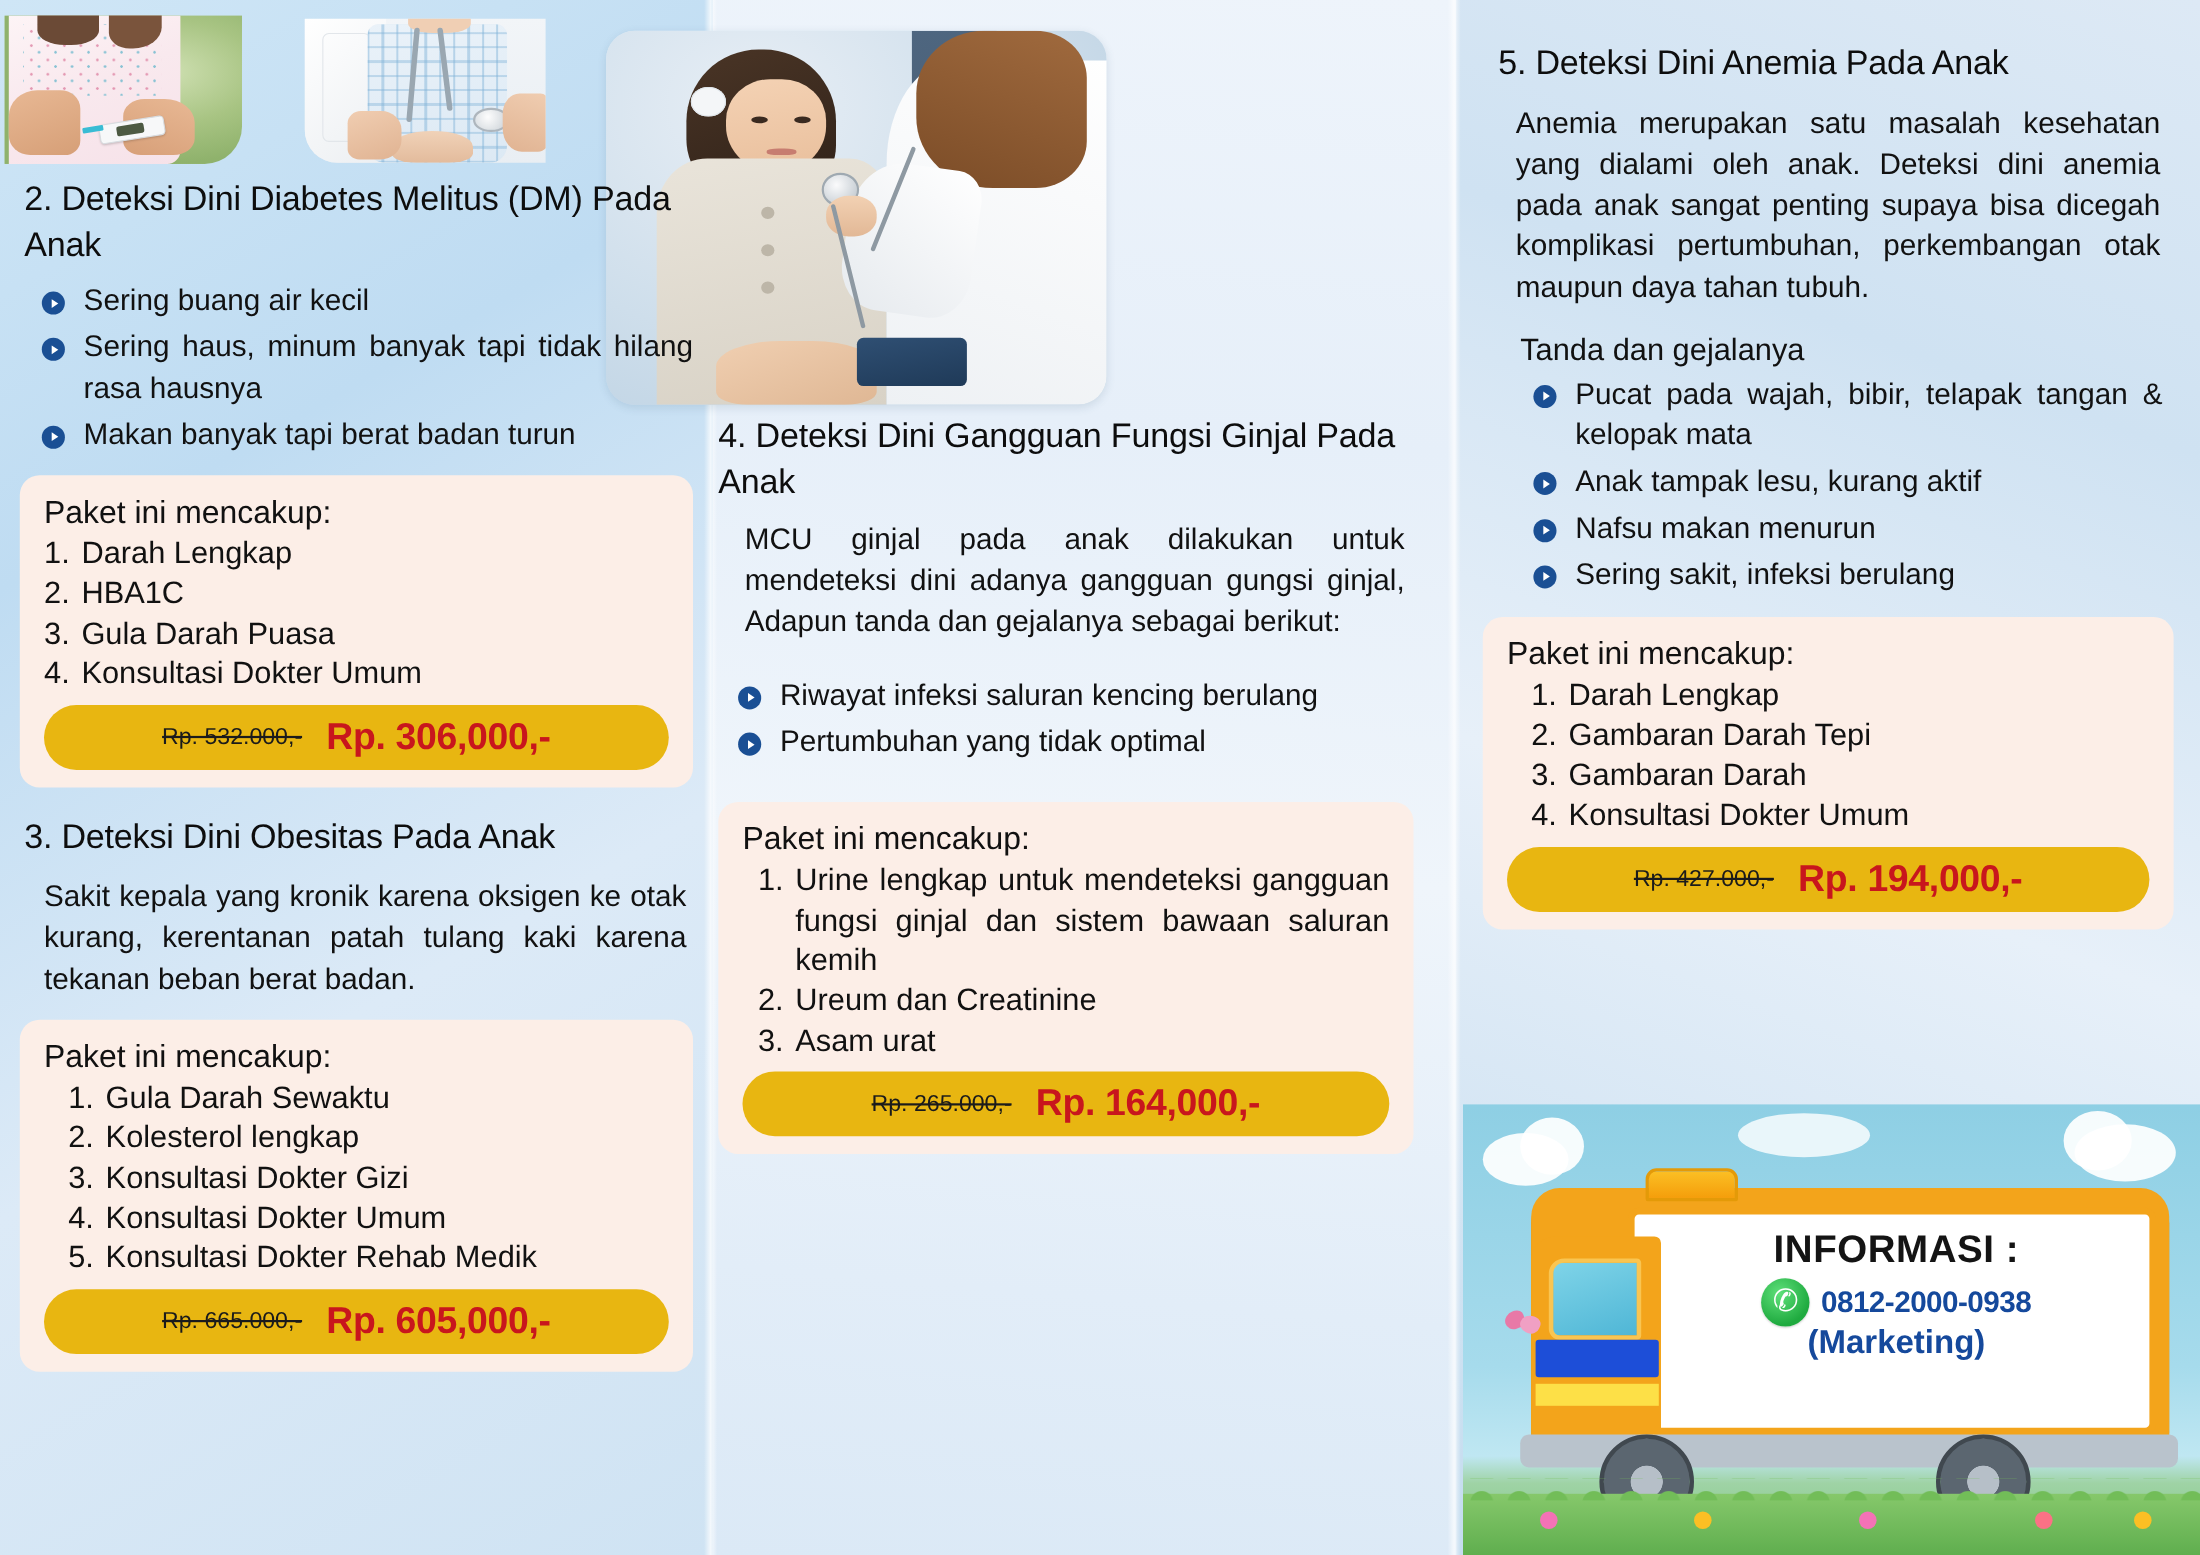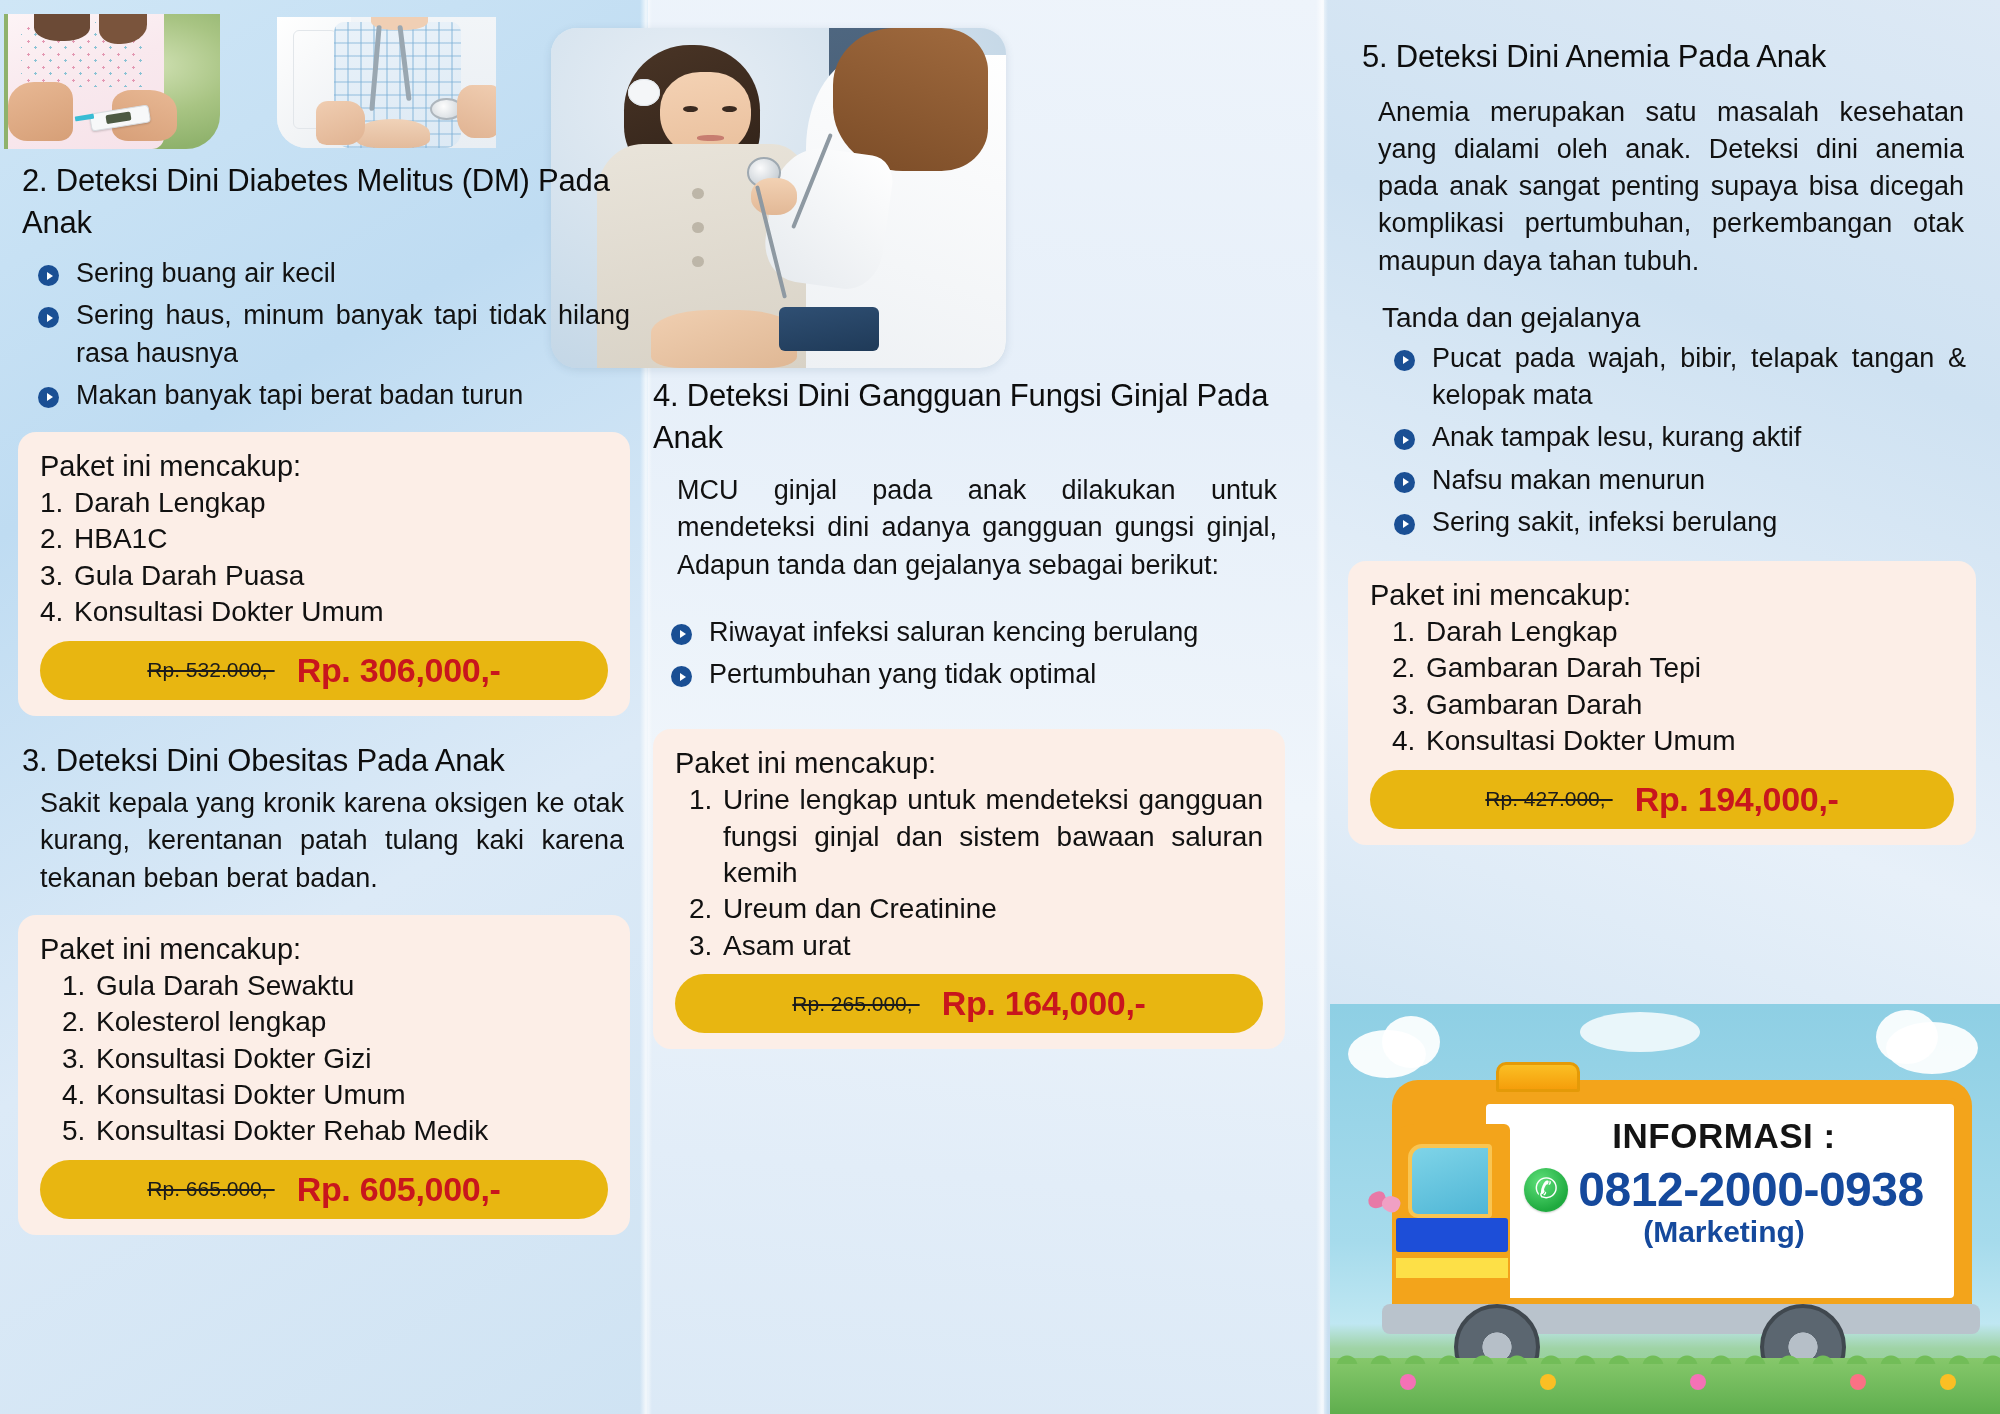--- a/index.html
+++ b/index.html
@@ -194,21 +194,21 @@
   }
   .price-new {
     font-size: 34px; font-weight: bold; color: #c8161d; white-space: nowrap;
     letter-spacing: -.3px;
   }
 
   
   #col-left { position: absolute; left: 0; top: 160px; width: 648px; padding: 0 18px; }
   #sec2-title { margin: 0 0 12px 4px; }
   #sec2-bullets { margin: 0 0 18px 18px; }
-  #sec3-title { margin: 24px 0 4px 4px; }
+  #sec3-title { margin: 24px 0 16px 4px; }
   #sec3-text { margin: 0 6px 18px 22px; }
 
   
   #col-mid { position: absolute; left: 631px; top: 375px; width: 676px; padding: 0 22px; }
   #sec4-title { margin: 0 0 14px 0; }
   #sec4-text { margin: 0 8px 30px 24px; }
   #sec4-bullets { margin: 0 8px 36px 16px; }
 
   
   #col-right { position: absolute; left: 1324px; top: 36px; width: 676px; padding: 0 24px; }
@@ -294,21 +294,21 @@
   #info-block {
     position:absolute; left:176px; top:112px; width:436px; text-align:center;
   }
   #info-title { font-size: 35px; font-weight: bold; color:#141414; letter-spacing:.5px; }
   #info-phone-row { display:flex; align-items:center; justify-content:center; gap:10px; margin-top:6px; }
   #wa-icon { width:44px; height:44px; border-radius:50%;
     background: radial-gradient(circle at 38% 32%, #5fe07a, #1faa3f 70%);
     display:flex; align-items:center; justify-content:center;
     box-shadow: 0 1px 2px rgba(0,0,0,.2); flex: 0 0 auto; }
   #wa-icon:after { content:"✆"; color:#fff; font-size:28px; line-height:1; margin-top:-2px; }
-  #info-phone { font-size: 48px; font-weight: bold; color:#15499c; letter-spacing:-.5px; }
+  #info-phone { font-size: 27px; font-weight: bold; color:#15499c; letter-spacing:-.5px; }
   #info-role { font-size: 30px; font-weight: bold; color:#15499c; margin-top:-2px; }
 </style>
 </head>
 <body>
 
 <div id="brochure">
 
   <div class="panel-left"></div>
   <div class="panel-mid"></div>
   <div class="panel-right"></div>

